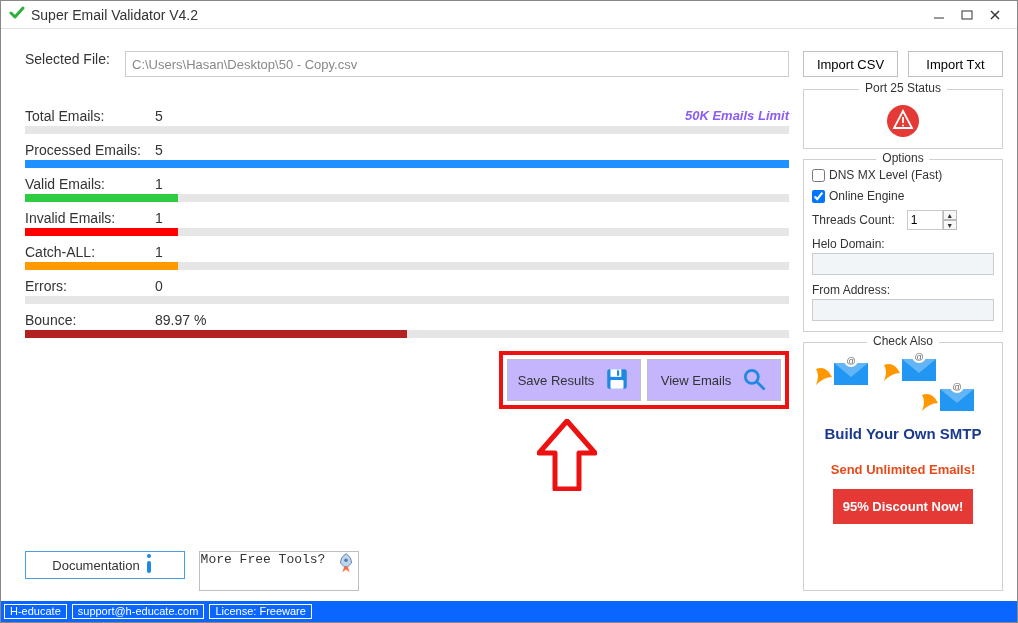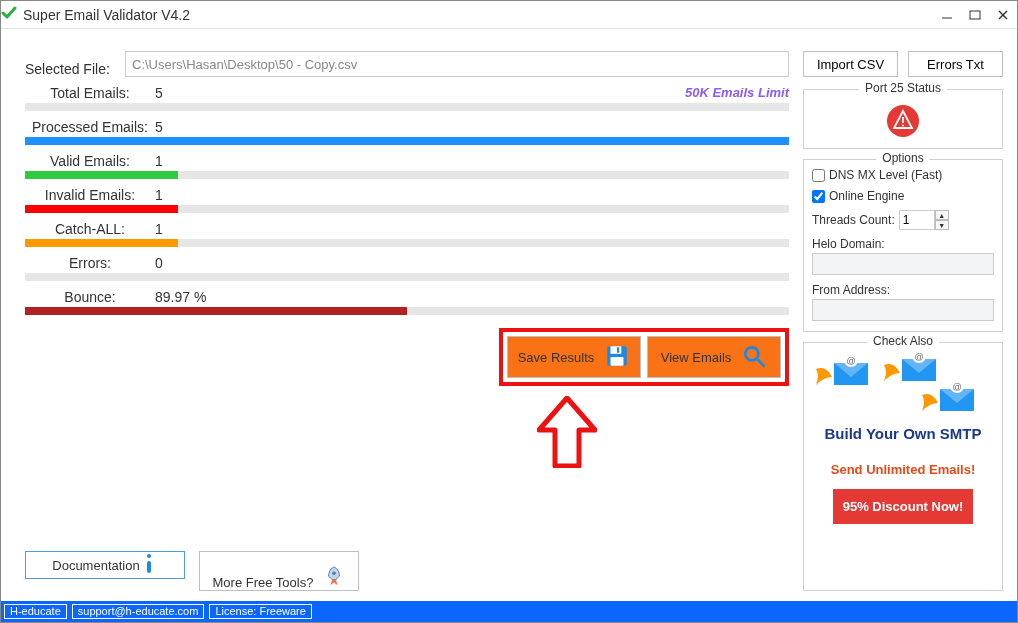--- a/index.html
+++ b/index.html
@@ -1,54 +1,54 @@
 <!DOCTYPE html>
 <html><head>
 <meta charset="utf-8">
 <style>
   * { box-sizing: border-box; margin: 0; padding: 0; }
   body { font-family: "Segoe UI", Tahoma, sans-serif; font-size: 13px; background: #fff; color: #333; }
   .window { width: 1018px; height: 623px; border: 1px solid #888; display: flex; flex-direction: column; }
-  .titlebar { height: 28px; background: #fff; display: flex; align-items: center; padding: 0 0; border-bottom: 1px solid #e0e0e0; }
+  .titlebar { height: 28px; background: #fff; display: flex; align-items: center; padding: 0 8px; border-bottom: 1px solid #e0e0e0; }
   .titlebar .logo { margin-right: 6px; }
   .titlebar .title { flex: 1; font-size: 14px; color: #333; }
   .winbtn { width: 28px; height: 22px; display: flex; align-items: center; justify-content: center; color: #333; font-size: 13px; }
   .body { flex: 1; padding: 22px 14px 10px 24px; display: flex; gap: 14px; }
   .main { flex: 1; display: flex; flex-direction: column; }
   .side { width: 200px; display: flex; flex-direction: column; }
-  .filerow { display: flex; align-items: flex-end; margin-bottom: 5px; }
+  .filerow { display: flex; align-items: flex-start; margin-bottom: 28px; }
   .filerow label { width: 100px; font-size: 14px; }
   .filerow input { flex: 1; height: 26px; border: 1px solid #ccc; padding: 0 6px; font-size: 13px; color: #888; background: #fff; }
   .topbtns { display: flex; gap: 10px; margin-bottom: 12px; }
   .btn { height: 26px; background: #fff; border: 1px solid #bfbfbf; cursor: pointer; font-size: 13px; display: flex; align-items: center; justify-content: center; padding: 0 10px; }
   .statrow { margin-bottom: 5px; }
   .stathead { display: flex; align-items: center; height: 21px; }
-  .stathead .lbl { width: 130px; font-size: 14px; text-align: center; }
+  .stathead .lbl { width: 130px; font-size: 14px; }
   .stathead .val { font-size: 14px; }
   .stathead .limit { margin-left: auto; color: #8b5cf6; font-style: italic; font-weight: bold; font-size: 13px; }
   .bar { height: 8px; background: #e6e6e6; position: relative; }
   .bar .fill { height: 100%; }
   .fieldset { border: 1px solid #d0d0d0; margin-bottom: 10px; padding: 8px 8px 10px 8px; position: relative; font-size: 12px; }
   .fieldset .legend { position: absolute; top: -9px; left: 50%; transform: translateX(-50%); background: #fff; padding: 0 6px; white-space: nowrap; }
   .fieldset.port { text-align: center; }
   .alerticon { width: 34px; height: 34px; margin: 6px auto 0 auto; }
   .chk { display: flex; align-items: center; gap: 4px; margin-bottom: 7px; }
   .chk input { width: 13px; height: 13px; }
-  .optrow { display: flex; align-items: center; gap: 4px; margin-bottom: 7px; }
+  .optrow { display: flex; align-items: center; gap: 12px; margin-bottom: 7px; }
   .numspin { display: flex; align-items: center; }
   .numspin input { width: 36px; height: 20px; border: 1px solid #ccc; font-size: 12px; padding: 0 3px; }
   .numspin .spins { display: flex; flex-direction: column; }
   .numspin .spins div { width: 14px; height: 10px; border: 1px solid #bbb; background: #f7f7f7; font-size: 7px; display:flex; align-items:center; justify-content:center; line-height:1; }
   .txtinput { width: 100%; height: 22px; border: 1px solid #ccc; background: #f2f5f8; padding: 0 4px; font-size: 12px; margin-top: 2px; }
   .resultbtns { margin-top: 8px; align-self: flex-end; border: 4px solid #e11; padding: 4px; display: flex; gap: 6px; }
-  .resultbtns .rbtn { width: 134px; height: 42px; border: 1px solid #bfbfbf; background: #f97316; display: flex; align-items: center; justify-content: center; gap: 10px; font-size: 13px; cursor: pointer; }
+  .resultbtns .rbtn { width: 134px; height: 42px; border: 1px solid #bfbfbf; background: #c4b5fd; display: flex; align-items: center; justify-content: center; gap: 10px; font-size: 13px; cursor: pointer; }
   .arrow { align-self: center; margin-top: 10px; margin-left: 320px; }
   .bottombtns { margin-top: auto; display: flex; gap: 14px; }
   .docbtn { width: 160px; height: 28px; border: 1px solid #4a9ee3; background: #fff; display: flex; align-items: center; justify-content: center; font-size: 13px; cursor: pointer; }
-  .toolsbtn { width: 160px; height: 40px; border: 1px solid #bfbfbf; background: #fff; display: flex; align-items: flex-end; justify-content: center; gap: 10px; font-size: 13px; cursor: pointer; }
+  .toolsbtn { width: 160px; height: 40px; border: 1px solid #bfbfbf; background: #fff; display: flex; align-items: flex-start; justify-content: center; gap: 10px; font-size: 13px; cursor: pointer; font-family: Liberation Mono, monospace; }
   .promo { border: 1px solid #d0d0d0; padding: 10px; flex: 1; display: flex; flex-direction: column; align-items: center; text-align: center; position: relative; }
   .promo .legend { position: absolute; top: -9px; left: 50%; transform: translateX(-50%); background: #fff; padding: 0 6px; white-space: nowrap; font-size: 12px; }
   .promo .envelopes { height: 66px; position: relative; width: 100%; margin-bottom: 6px; overflow:hidden; }
   .promo h3 { color: #1b3a8e; font-size: 15px; font-weight: bold; margin-bottom: 20px; }
   .promo h4 { color: #e64a19; font-size: 13px; font-weight: bold; margin-bottom: 12px; }
   .promo .discount { background: #e53935; color: #fff; padding: 10px 10px; font-size: 13px; font-weight: bold; cursor: pointer; }
   .statusbar { height: 21px; background: #0a66ff; color: #fff; display: flex; align-items: center; padding: 0 3px; font-size: 11px; gap: 5px; }
   .statusbar span { border: 1px solid #fff; padding: 0 5px; display: inline-block; height: 15px; line-height: 13px; }
 </style>
 </head>
@@ -206,21 +206,21 @@
                 <path d="M10 16 L8 22 L12 19 L16 22 L14 16 Z" fill="#ff7043"></path>
               </svg>
           </span>
         </div>
       </div>
     </div>
 
     <div class="side">
       <div class="topbtns">
         <button class="btn" style="flex:1">Import CSV</button>
-        <button class="btn" style="flex:1">Errors Txt</button>
+        <button class="btn" style="flex:1">Import Txt</button>
       </div>
 
       <div class="fieldset port">
         <span class="legend">Port  25 Status</span>
         <div class="alerticon">
           <svg width="34" height="34" viewBox="0 0 34 34">
               <circle cx="17" cy="17" r="16" fill="#e53935"></circle>
               <path d="M17 7 L26 24 L8 24 Z" fill="none" stroke="#fff" stroke-width="1.8"></path>
               <line x1="17" y1="13" x2="17" y2="19" stroke="#fff" stroke-width="1.8"></line>
               <circle cx="17" cy="21.5" r="1" fill="#fff"></circle>

